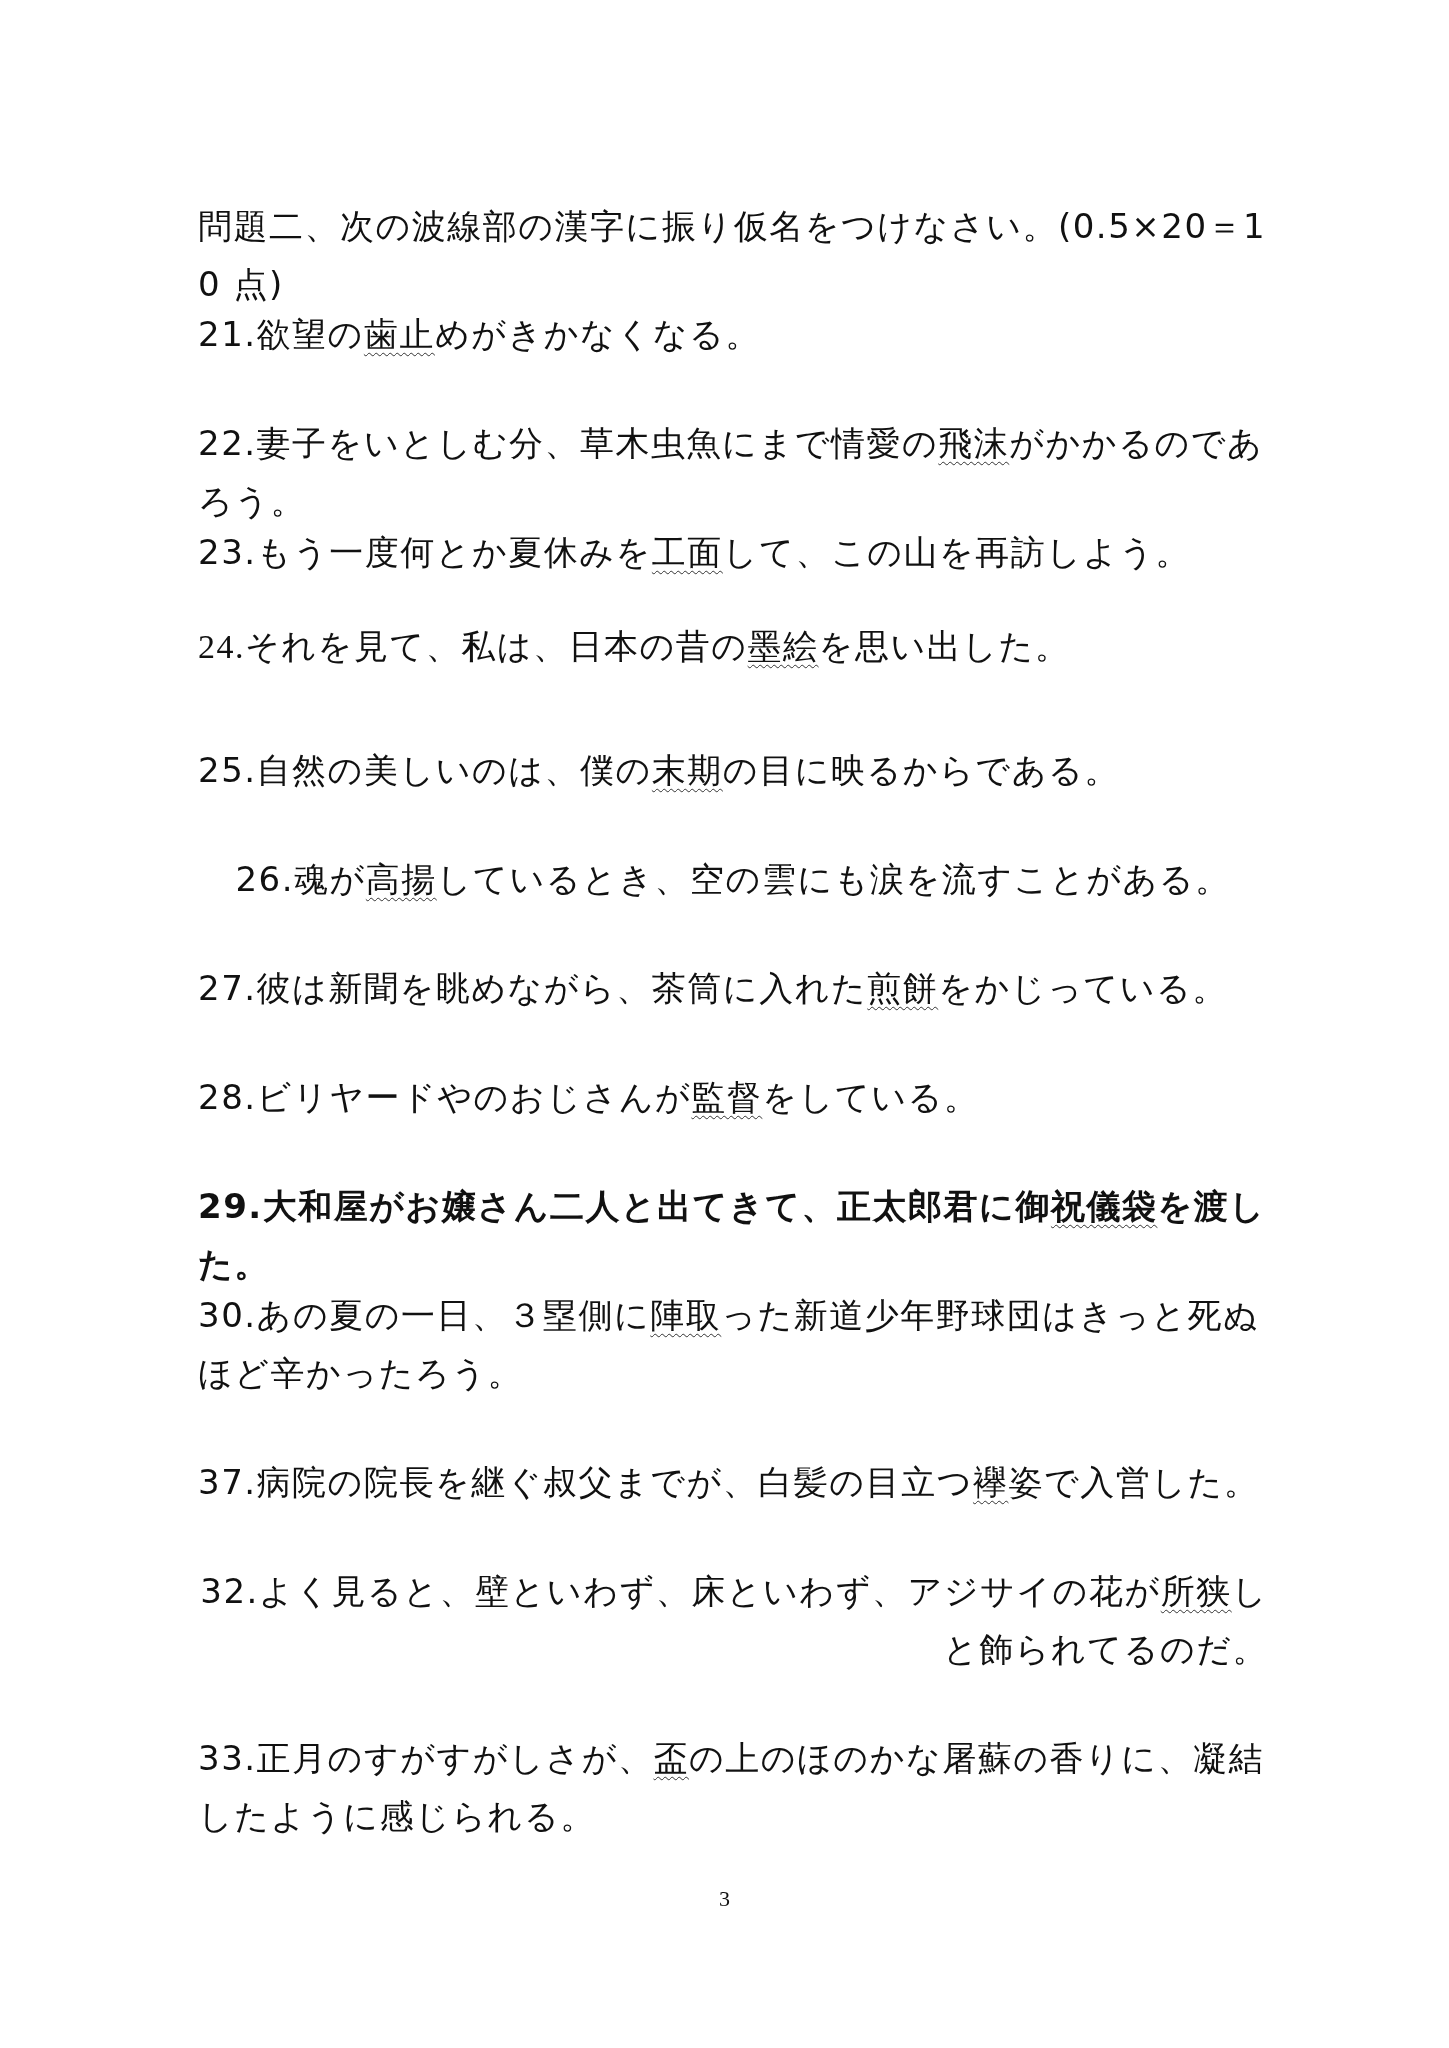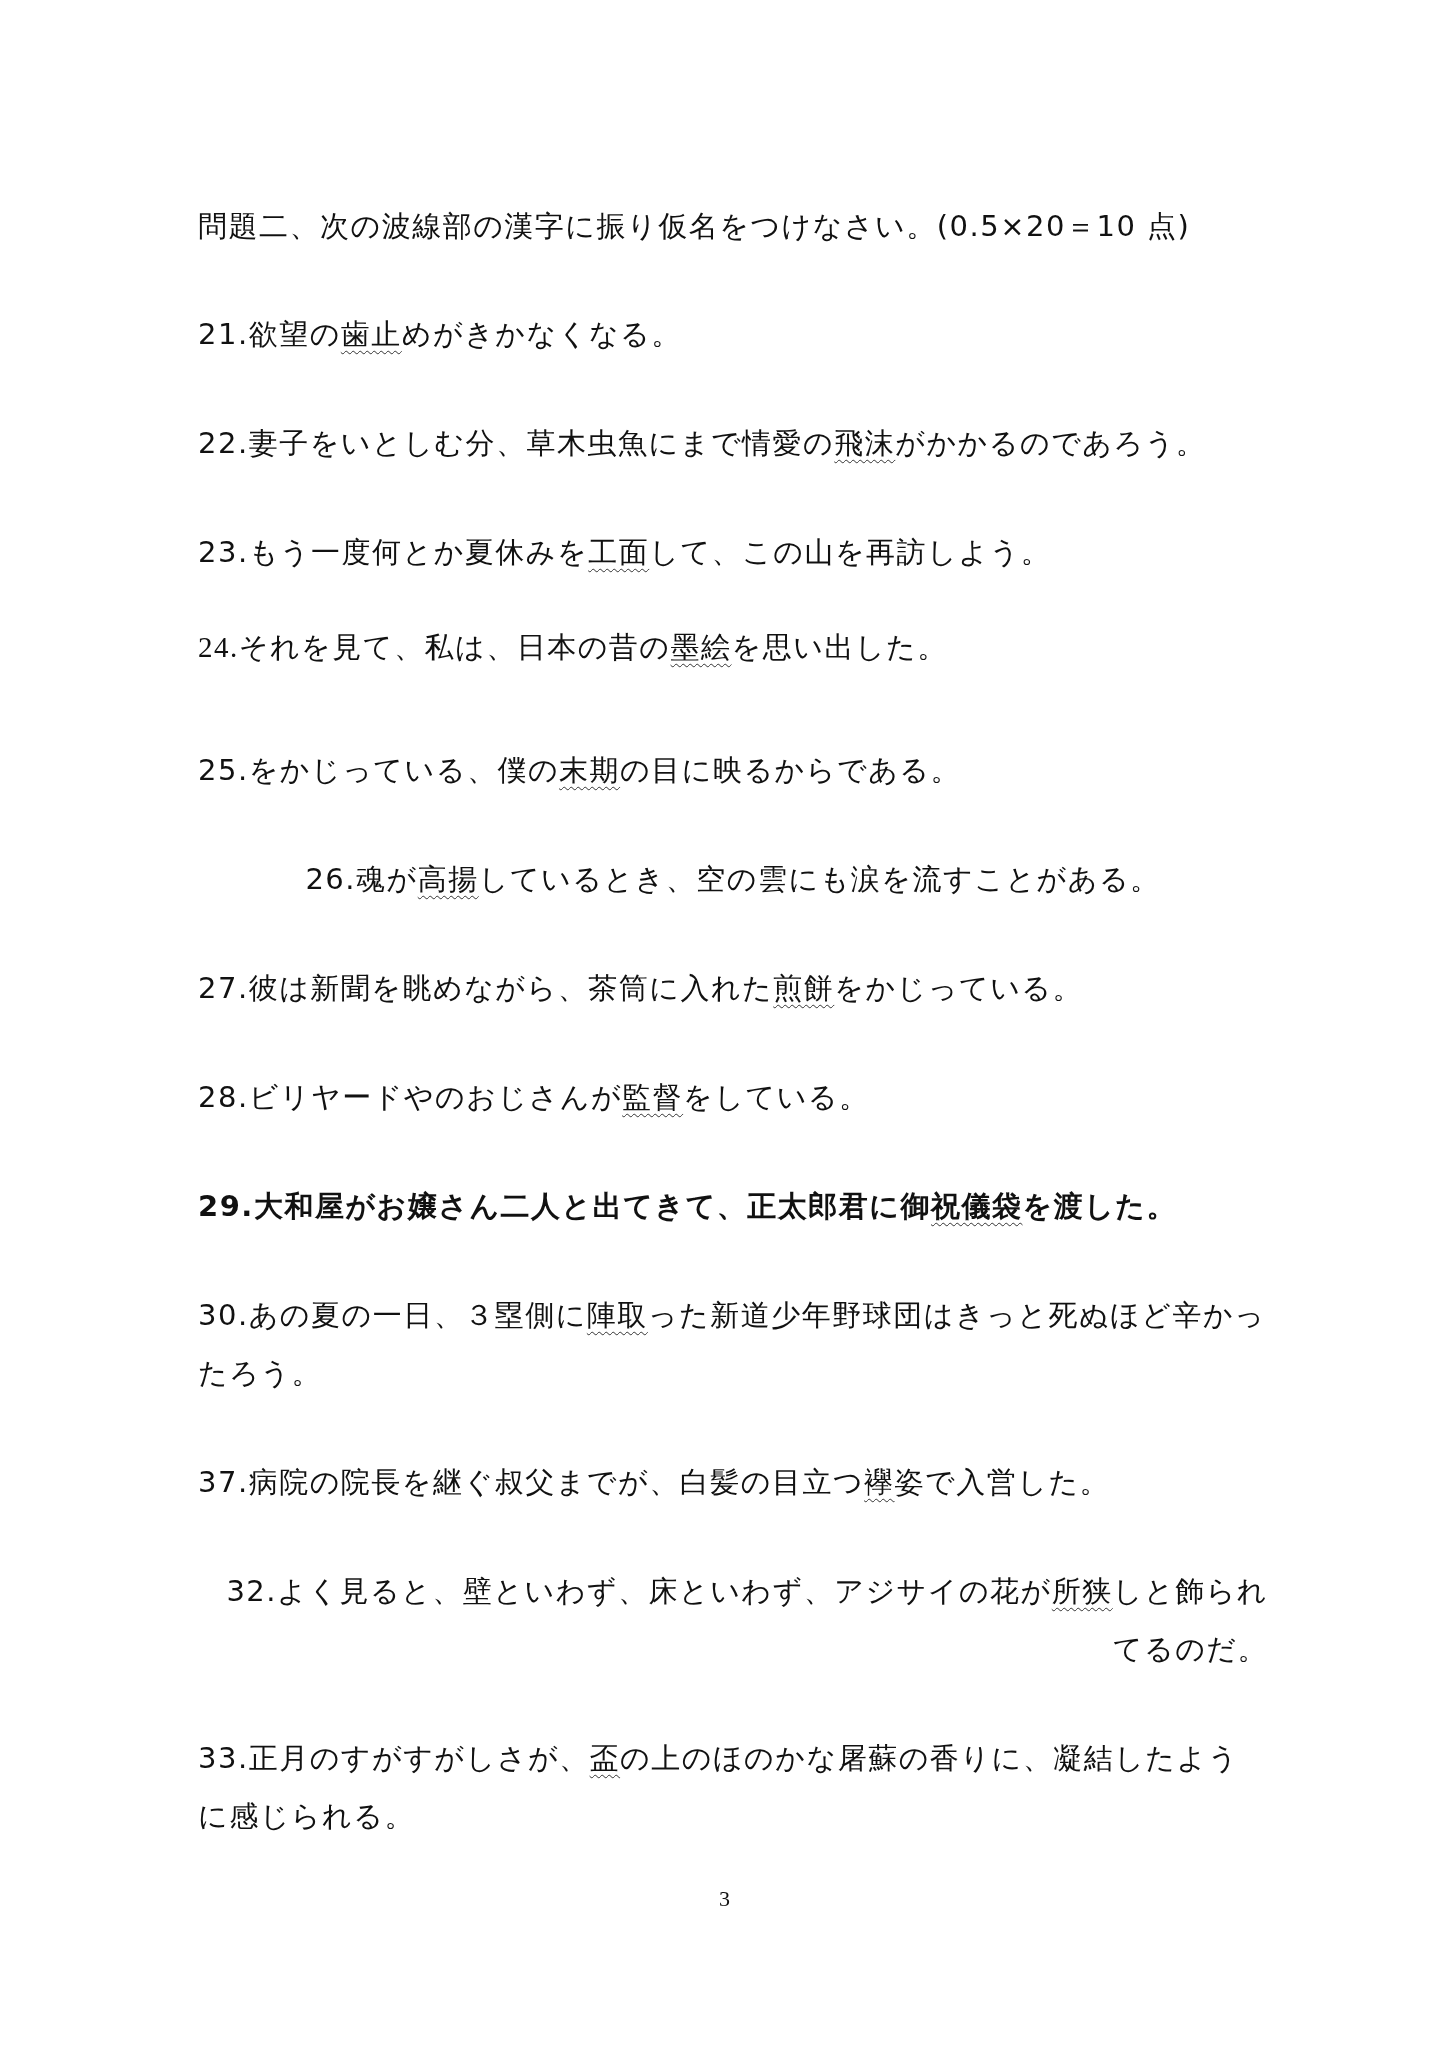--- a/index.html
+++ b/index.html
@@ -19,21 +19,21 @@
       position: absolute;
       left: 0; top: 0;
       width: 1449px;
       height: 2048px;
       background: #ffffff;
     }
     .heading, .item {
       position: absolute;
       left: 198px;
       width: 1070px;
-      font-size: 29px;
+      font-size: 34px;
       line-height: 58px;
       letter-spacing: 1.5px;
       white-space: normal;
       word-break: break-all;
       margin: 0;
     }
     .heading { top: 197px; }
     .wavy {
       text-decoration-line: underline;
       text-decoration-style: wavy;
@@ -56,21 +56,21 @@
 </head>
 <body>
 
 <div class="page">
   <p class="heading">問題二、次の波線部の漢字に振り仮名をつけなさい。(0.5×20＝10 点)</p>
   <div id="items">
       <p class="item" style="top: 305px;"><span class="num">21.</span><span>欲望の</span><span class="wavy">歯止</span><span>めがきかなくなる。</span></p>
       <p class="item" style="top: 414px;"><span class="num">22.</span><span>妻子をいとしむ分、草木虫魚にまで情愛の</span><span class="wavy">飛沫</span><span>がかかるのであろう。</span></p>
       <p class="item" style="top: 523px;"><span class="num">23.</span><span>もう一度何とか夏休みを</span><span class="wavy">工面</span><span>して、この山を再訪しよう。</span></p>
       <p class="item" style="top: 618px; font-family: Liberation Serif, serif;"><span class="num">24.</span><span>それを見て、私は、日本の昔の</span><span class="wavy">墨絵</span><span>を思い出した。</span></p>
-      <p class="item" style="top: 741px;"><span class="num">25.</span><span>をかじっている、僕の</span><span class="wavy">末期</span><span>の目に映るからである。</span></p>
+      <p class="item" style="top: 741px;"><span class="num">25.</span><span>自然の美しいのは、僕の</span><span class="wavy">末期</span><span>の目に映るからである。</span></p>
       <p class="item" style="top: 850px; text-align: center;"><span class="num">26.</span><span>魂が</span><span class="wavy">高揚</span><span>しているとき、空の雲にも涙を流すことがある。</span></p>
       <p class="item" style="top: 959px;"><span class="num">27.</span><span>彼は新聞を眺めながら、茶筒に入れた</span><span class="wavy">煎餅</span><span>をかじっている。</span></p>
       <p class="item" style="top: 1068px;"><span class="num">28.</span><span>ビリヤードやのおじさんが</span><span class="wavy">監督</span><span>をしている。</span></p>
       <p class="item" style="top: 1177px; font-weight: bold;"><span class="num">29.</span><span>大和屋がお嬢さん二人と出てきて、正太郎君に御</span><span class="wavy">祝儀袋</span><span>を渡した。</span></p>
       <p class="item" style="top: 1286px;"><span class="num">30.</span><span>あの夏の一日、３塁側に</span><span class="wavy">陣取</span><span>った新道少年野球団はきっと死ぬほど辛かったろう。</span></p>
       <p class="item" style="top: 1453px;"><span class="num">37.</span><span>病院の院長を継ぐ叔父までが、白髪の目立つ</span><span class="wavy">襷</span><span>姿で入営した。</span></p>
       <p class="item" style="top: 1562px; text-align: right;"><span class="num">32.</span><span>よく見ると、壁といわず、床といわず、アジサイの花が</span><span class="wavy">所狭</span><span>しと飾られてるのだ。</span></p>
       <p class="item" style="top: 1729px;"><span class="num">33.</span><span>正月のすがすがしさが、</span><span class="wavy">盃</span><span>の上のほのかな屠蘇の香りに、凝結したように感じられる。</span></p>
     </div>
   <div class="page-number">3</div>

